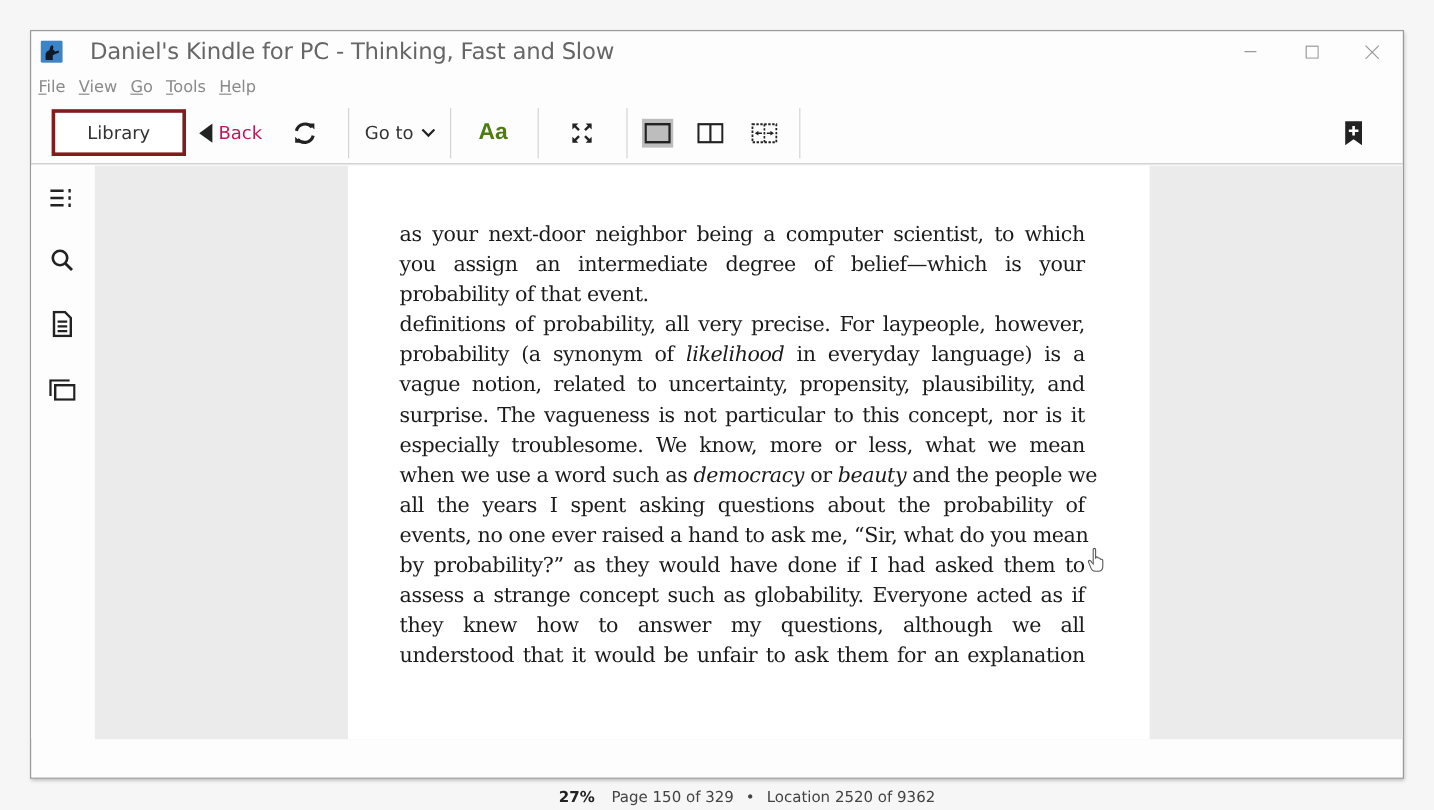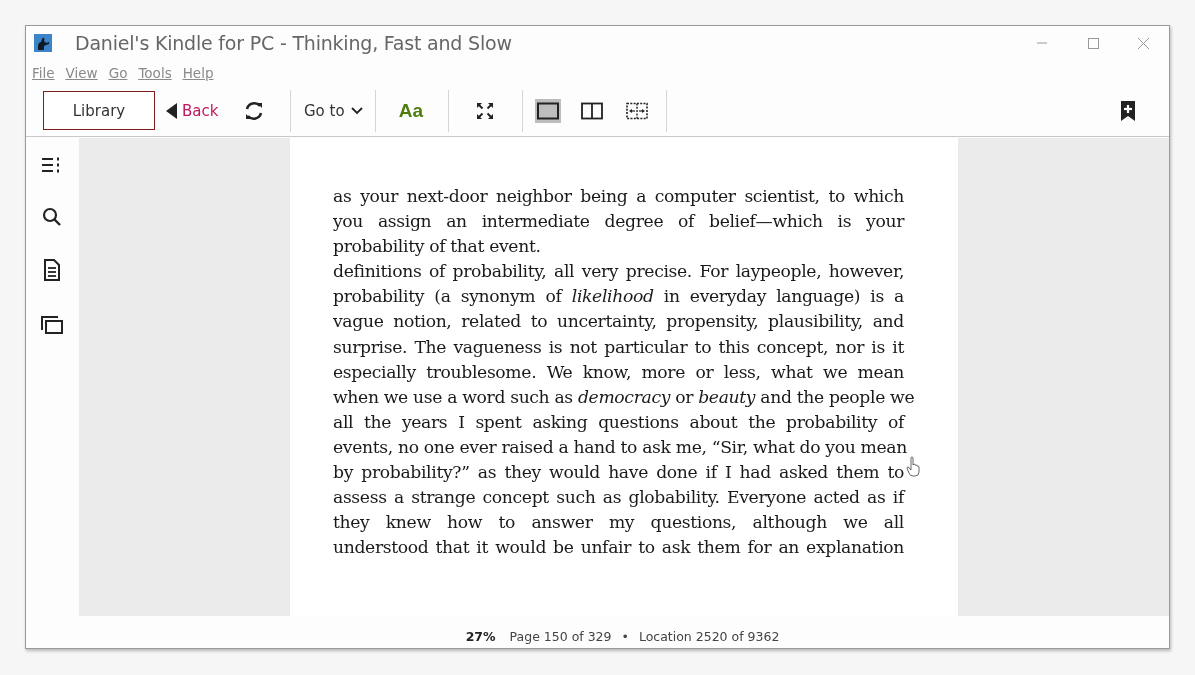--- a/index.html
+++ b/index.html
@@ -15,27 +15,27 @@
   
   .titlebar { position: absolute; left: 0; top: 0; width: 100%; height: 34px; display: flex; align-items: center; }
   .app-icon { width: 18px; height: 18px; margin-left: 8px; background: linear-gradient(135deg,#4a8fd0,#1c5a9a); position: relative; border-radius: 1px; }
   .app-icon svg { position: absolute; left: 0; top: 0; }
   .title-text { margin-left: 23px; font-size: 19px; color: #666; font-family: "DejaVu Sans", sans-serif; letter-spacing: -0.2px; }
   .win-controls { position: absolute; right: 0; top: 0; height: 34px; display: flex; }
   .win-btn { width: 51px; height: 34px; display: flex; align-items: center; justify-content: center; color: #999; }
 
   
   .menubar { position: absolute; left: 0; top: 36px; height: 22px; display: flex; align-items: center; padding-left: 6px; }
-  .menu-item { font-size: 13.5px; color: #8a8a8a; margin-right: 11px; font-family: "DejaVu Sans", sans-serif; text-decoration: underline; }
+  .menu-item { font-size: 13.5px; color: #8a8a8a; margin-right: 11px; font-family: "DejaVu Sans", sans-serif; }
   .menu-item .u { text-decoration: underline; }
 
   
   .toolbar { position: absolute; left: 0; top: 59px; width: 100%; height: 52px; border-bottom: 1px solid #c8c8c8; }
   .tb-item { position: absolute; top: 0; height: 52px; display: flex; align-items: center; justify-content: center; color: #222; }
-  .library-btn { left: 17px; top: 6px; height: 39px; width: 112px; border: 1px solid #7f1d1d; font-size: 15px; color: #333; font-family: "DejaVu Sans", sans-serif; background: #fff; }
+  .library-btn { left: 17px; top: 6px; height: 39px; width: 112px; border: 3px solid #7f1d1d; font-size: 15px; color: #333; font-family: "DejaVu Sans", sans-serif; background: #fff; }
   .back-btn { left: 140px; font-size: 15px; color: #be185d; font-family: "DejaVu Sans", sans-serif; }
   .back-btn .tri { width: 0; height: 0; border-top: 8px solid transparent; border-bottom: 8px solid transparent; border-right: 11px solid #222; margin-right: 5px; }
   .sep { position: absolute; top: 5px; width: 1px; height: 42px; background: #d4d4d4; }
   .goto-btn { left: 278px; font-size: 15px; color: #333; font-family: "DejaVu Sans", sans-serif; }
   .aa-btn { left: 370px; font-size: 19px; font-weight: bold; color: #4d7c0f; font-family: "Liberation Sans", sans-serif; width: 30px; }
   .layout-btn { width: 26px; height: 24px; top: 14px; }
   .layout-btn.active { background: #bdbdbd; }
 
   
   .content { position: absolute; left: 0; top: 112px; width: 100%; height: 478px; }
@@ -49,21 +49,21 @@
     text-align: justify;
   }
   .page-text .line { display: block; white-space: nowrap; text-align: justify; text-align-last: justify; height: 25.1px; letter-spacing: -0.35px; word-spacing: 0px; }
   .page-text .line.last { text-align-last: left; }
   .page-text .indent { padding-left: 28px; }
   .page-text i { font-style: italic; }
 
   .cursor { position: absolute; left: 880px; top: 318px; }
 
   
-  .statusbar { position: absolute; left: 0; top: 597px; width: 100%; height: 26px; display: flex; align-items: center; justify-content: center; font-size: 12.5px; color: #444; font-family: "DejaVu Sans", sans-serif; padding-left: 50px; }
+  .statusbar { position: absolute; left: 0; top: 624px; width: 100%; height: 26px; display: flex; align-items: center; justify-content: center; font-size: 12.5px; color: #444; font-family: "DejaVu Sans", sans-serif; padding-left: 50px; }
   .statusbar .pct { font-weight: bold; color: #222; margin-right: 14px; }
   .statusbar .dot { margin: 0 10px; }
 </style>
 </head>
 <body>
 
 <div class="window">
 
   <div class="titlebar">
     <div class="app-icon">

